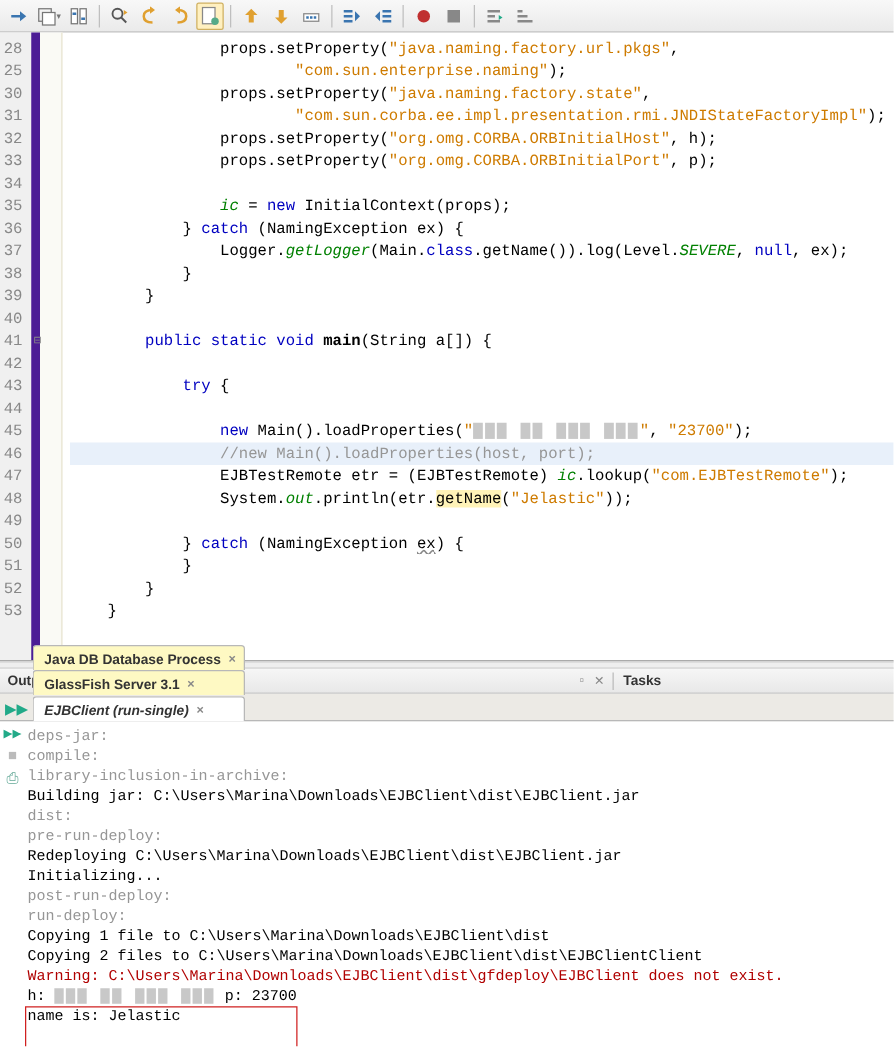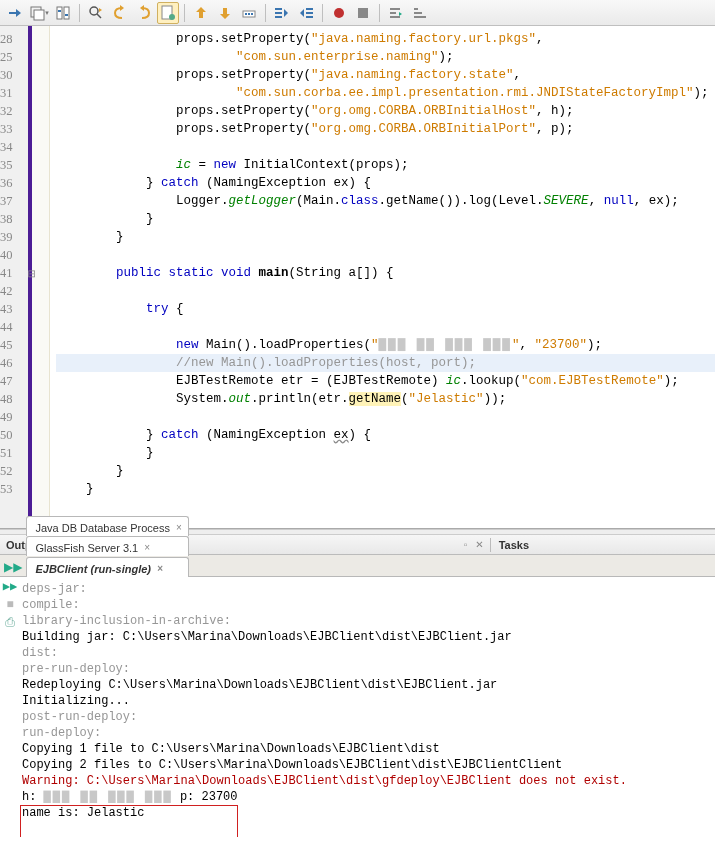--- a/index.html
+++ b/index.html
@@ -7,21 +7,21 @@
 
   
   .toolbar { height: 26px; background: linear-gradient(#f8f8f8,#eaeaea); border-bottom: 1px solid #bfbfbf; display:flex; align-items:center; padding: 0 4px; gap:2px; }
   .tb-sep { width:1px; height:18px; background:#bfbfbf; margin:0 3px; }
   .tb-btn { width:22px; height:22px; display:flex; align-items:center; justify-content:center; border-radius:2px; cursor:pointer; }
   .tb-btn svg { width:16px; height:16px; }
   .tb-btn.active { background:#fff0c0; border:1px solid #d0b060; }
 
   
   .editor { display:flex; height:503px; font-family: "Courier New", monospace; font-size:12.5px; line-height:18px; border-bottom:1px solid #aaa; }
-  .gutter { width:32px; background:#f0f0f0; border-right:4px solid #4c1d95; text-align:left; padding:4px 4px 0 0; color:#888; user-select:none;font-family:Liberation Serif, serif; }
+  .gutter { width:32px; background:#f0f0f0; border-right:7px solid #4c1d95; text-align:center; padding:4px 4px 0 0; color:#888; user-select:none; }
   .gutter .ln { height:18px; }
   .gutter .ln.minus { position:relative; }
   .gutter .ln.minus::after { content:"⊟"; position:absolute; right:-12px; top:1px; font-size:10px; color:#888; }
   .margin { width:18px; border-right:1px solid #e8e4d0; background:#fafaf5; }
   .code { flex:1; padding:4px 0 0 6px; white-space:pre; overflow:hidden; color:#000; }
   .code .row { height:18px; }
   .hl { background:#e8f0fa; }
   .kw { color:#0000c0; }
   .lit { color:#ce7b00; }
   .cmt { color:#969696; }
@@ -30,21 +30,21 @@
 
   
   .panel-sep { height:6px; background:#eee; border-top:1px solid #ccc; border-bottom:1px solid #ccc; }
   .panel-header { height:20px; background:linear-gradient(#f6f6f6,#e8e8e8); border-bottom:1px solid #bbb; display:flex; align-items:center; font-size:11px; }
   .panel-title { padding:0 6px; font-weight:bold; color:#333; }
   .panel-spacer { flex:1; }
   .panel-ctrl { padding:0 4px; color:#888; cursor:pointer; font-size:10px; }
   .panel-divider { width:1px; height:14px; background:#bbb; margin:0 2px; }
   .tabs { height:22px; background:#eceae5; display:flex; align-items:flex-end; padding-left:2px; border-bottom:1px solid #b8b8b8; }
   .tabs .runicons { display:flex; align-items:center; gap:2px; padding:0 4px 2px 2px; }
-  .tabs .tab { height:20px; padding:2px 6px 0 8px; border:1px solid #b8b8b8; border-bottom:none; background:#ffffff; border-radius:3px 3px 0 0; display:flex; align-items:center; gap:6px; font-size:11px; color:#333; margin-right:1px; cursor:pointer; }
+  .tabs .tab { height:20px; padding:2px 6px 0 8px; border:1px solid #b8b8b8; border-bottom:none; background:#fef9c3; border-radius:3px 3px 0 0; display:flex; align-items:center; gap:6px; font-size:11px; color:#333; margin-right:1px; cursor:pointer;font-weight:bold; }
   .tabs .tab.active { background:#fff; font-weight:bold; position:relative; top:1px;font-style:italic; }
   .tabs .tab .x { color:#888; font-size:10px; }
   .console { font-family:"Courier New", monospace; font-size:12px; line-height:16px; padding:4px 6px 6px 22px; position:relative; height:260px; overflow:hidden; color:#000; }
   .console .side { position:absolute; left:2px; top:2px; width:16px; }
   .console .side div { width:16px; height:16px; margin-bottom:2px; display:flex; align-items:center; justify-content:center; }
   .cgrey { color:#969696; }
   .cred { color:#b00000; }
   .cblur { color:#c8c8c8; letter-spacing:2px; }
   .hlbox { position:absolute; border:1px solid #d02020; pointer-events:none; }
 </style>

